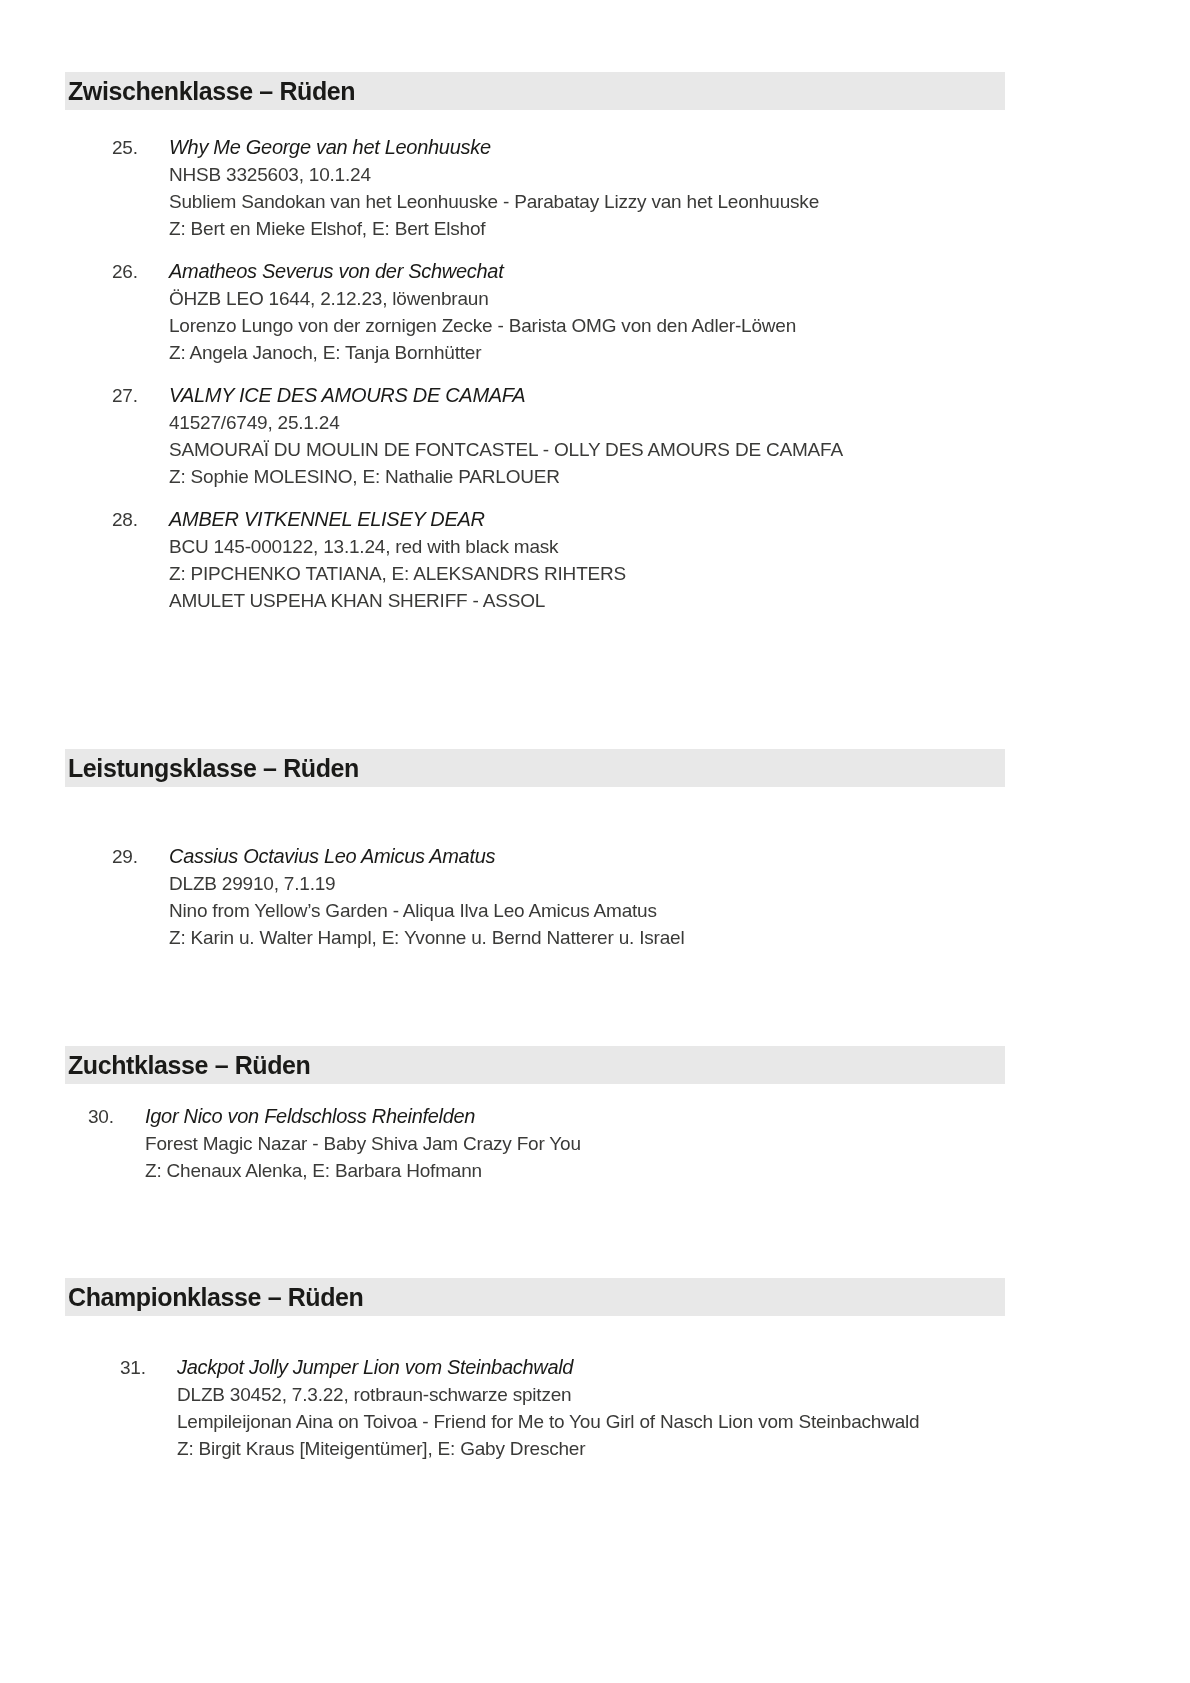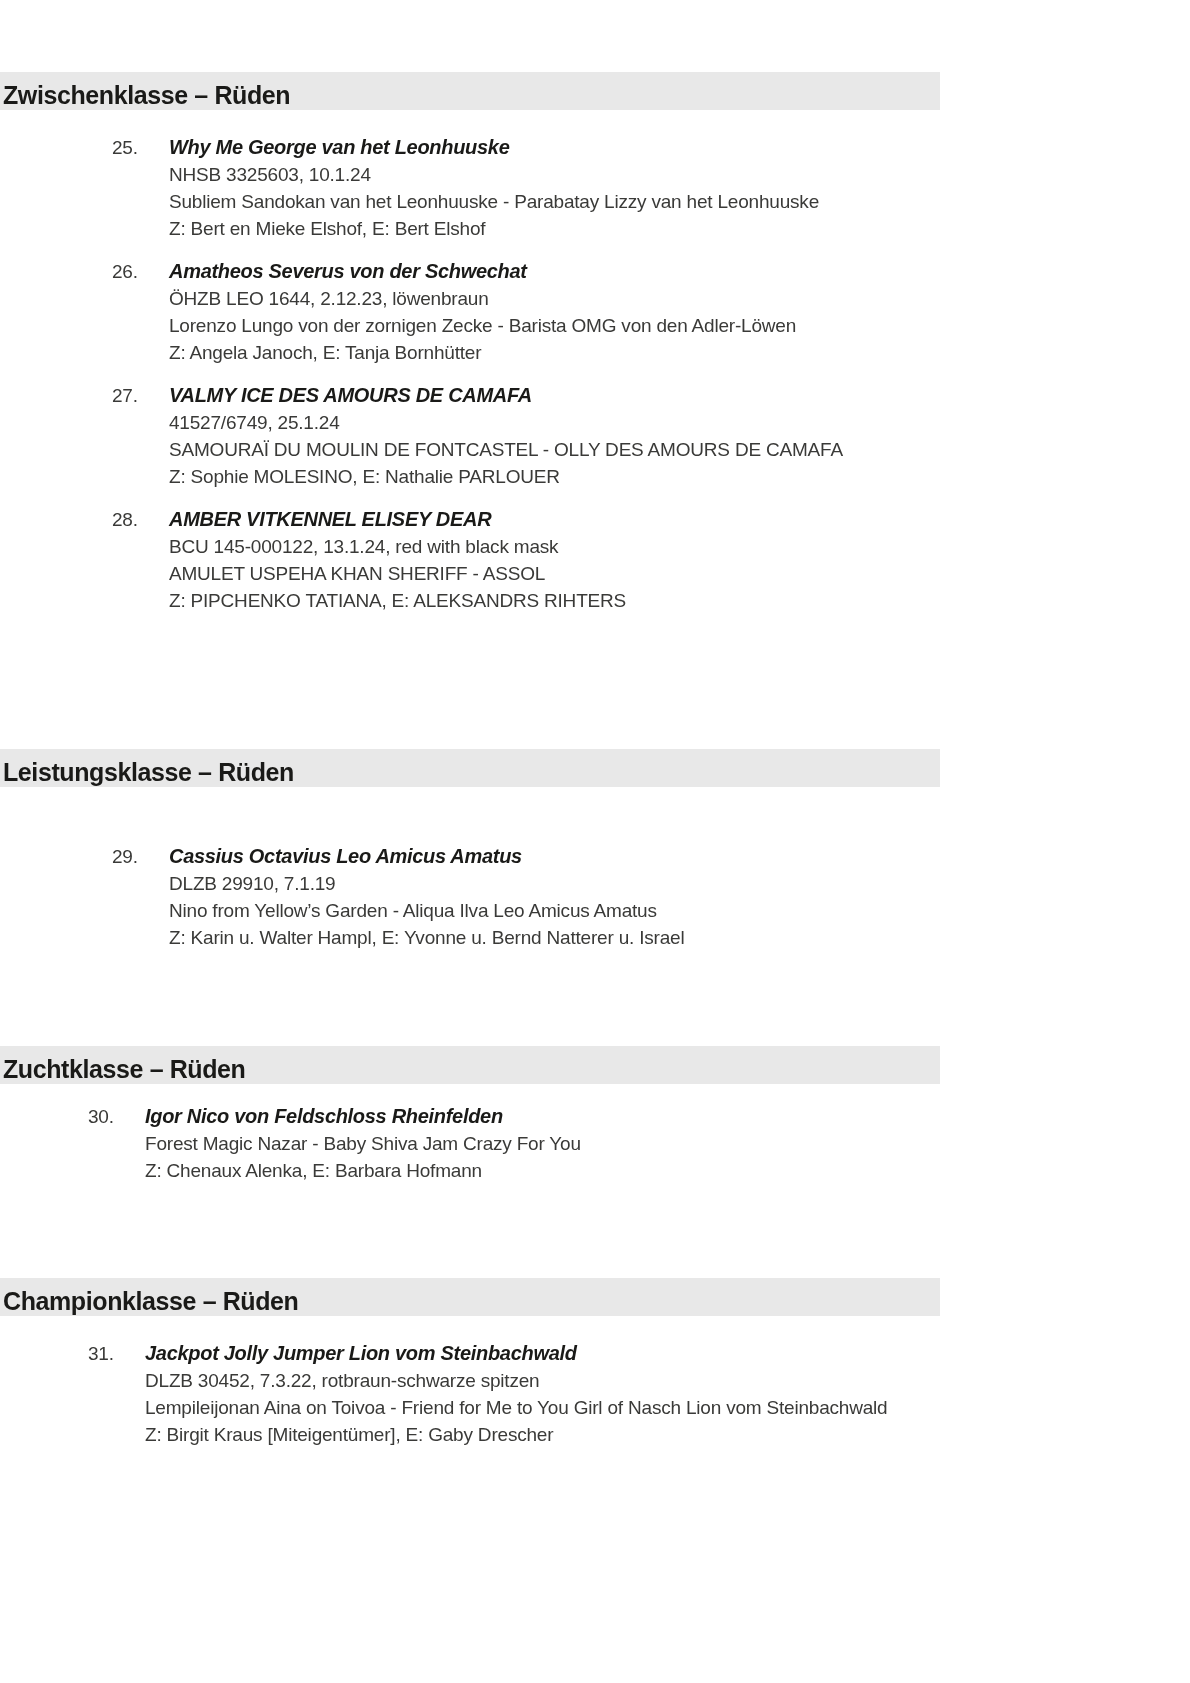--- a/index.html
+++ b/index.html
@@ -16,56 +16,57 @@
     overflow:hidden;
     padding-top:72px;
     box-sizing:border-box;
     font-family:"Liberation Sans", sans-serif;
   }
   .section{display:block;}
   .section:nth-of-type(2){margin-top:135px;}
   .section:nth-of-type(3){margin-top:95px;}
   .section:nth-of-type(4){margin-top:94px;}
   .section-header{
+    margin-left:65px;
     width:940px;
     height:38px;
     background:var(--bar);
     display:flex;
-    align-items:flex-end;
+    align-items:center;
   }
   .section-title{
     font-size:25px;
     font-weight:bold;
     color:var(--heading);
     letter-spacing:-0.4px;
     padding-left:3px;
     white-space:nowrap;
   }
   .entries{display:flex;flex-direction:column;gap:16px;}
   .section:nth-of-type(1) .entries{margin-top:24px;padding-left:24px;}
   .section:nth-of-type(2) .entries{margin-top:56px;padding-left:24px;}
   .section:nth-of-type(3) .entries{margin-top:19px;}
-  .section:nth-of-type(4) .entries{margin-top:24px;}
+  .section:nth-of-type(4) .entries{margin-top:38px;padding-left:32px;}
   .entry{
     position:relative;
     padding-left:145px;
     font-size:19px;
     line-height:27px;
     color:var(--body);
     letter-spacing:-0.2px;
     white-space:nowrap;
   }
   .entry-num{
     position:absolute;
     left:88px;top:0;
     font-size:19px;
     color:var(--body);
   }
   .entry-name{
-    font-weight:bold;
+    font-weight:normal;
     font-style:italic;
     font-size:20px;
     color:var(--heading);
     letter-spacing:-0.3px;
   }
   .entry-pretitle{color:var(--pretitle);}
   .entry-line{}
 </style>
 </head>
 <body>
@@ -101,22 +102,22 @@
             <div class="entry-line">41527/6749, 25.1.24</div>
             <div class="entry-line">SAMOURAÏ DU MOULIN DE FONTCASTEL - OLLY DES AMOURS DE CAMAFA</div>
             <div class="entry-line">Z: Sophie MOLESINO, E: Nathalie PARLOUER</div>
           </div>
         </article>
         <article class="entry">
           <span class="entry-num">28.</span>
           <div class="entry-details">
             <div class="entry-name">AMBER VITKENNEL ELISEY DEAR</div>
             <div class="entry-line">BCU 145-000122, 13.1.24, red with black mask</div>
+            <div class="entry-line">Z: PIPCHENKO TATIANA, E: ALEKSANDRS RIHTERS</div>
             <div class="entry-line">AMULET USPEHA KHAN SHERIFF - ASSOL</div>
-            <div class="entry-line">Z: PIPCHENKO TATIANA, E: ALEKSANDRS RIHTERS</div>
           </div>
         </article>
       </div>
     </section>
     <section class="section">
       <div class="section-header">
         <span class="section-title">Leistungsklasse – Rüden</span>
       </div>
       <div class="entries">
         <article class="entry">

